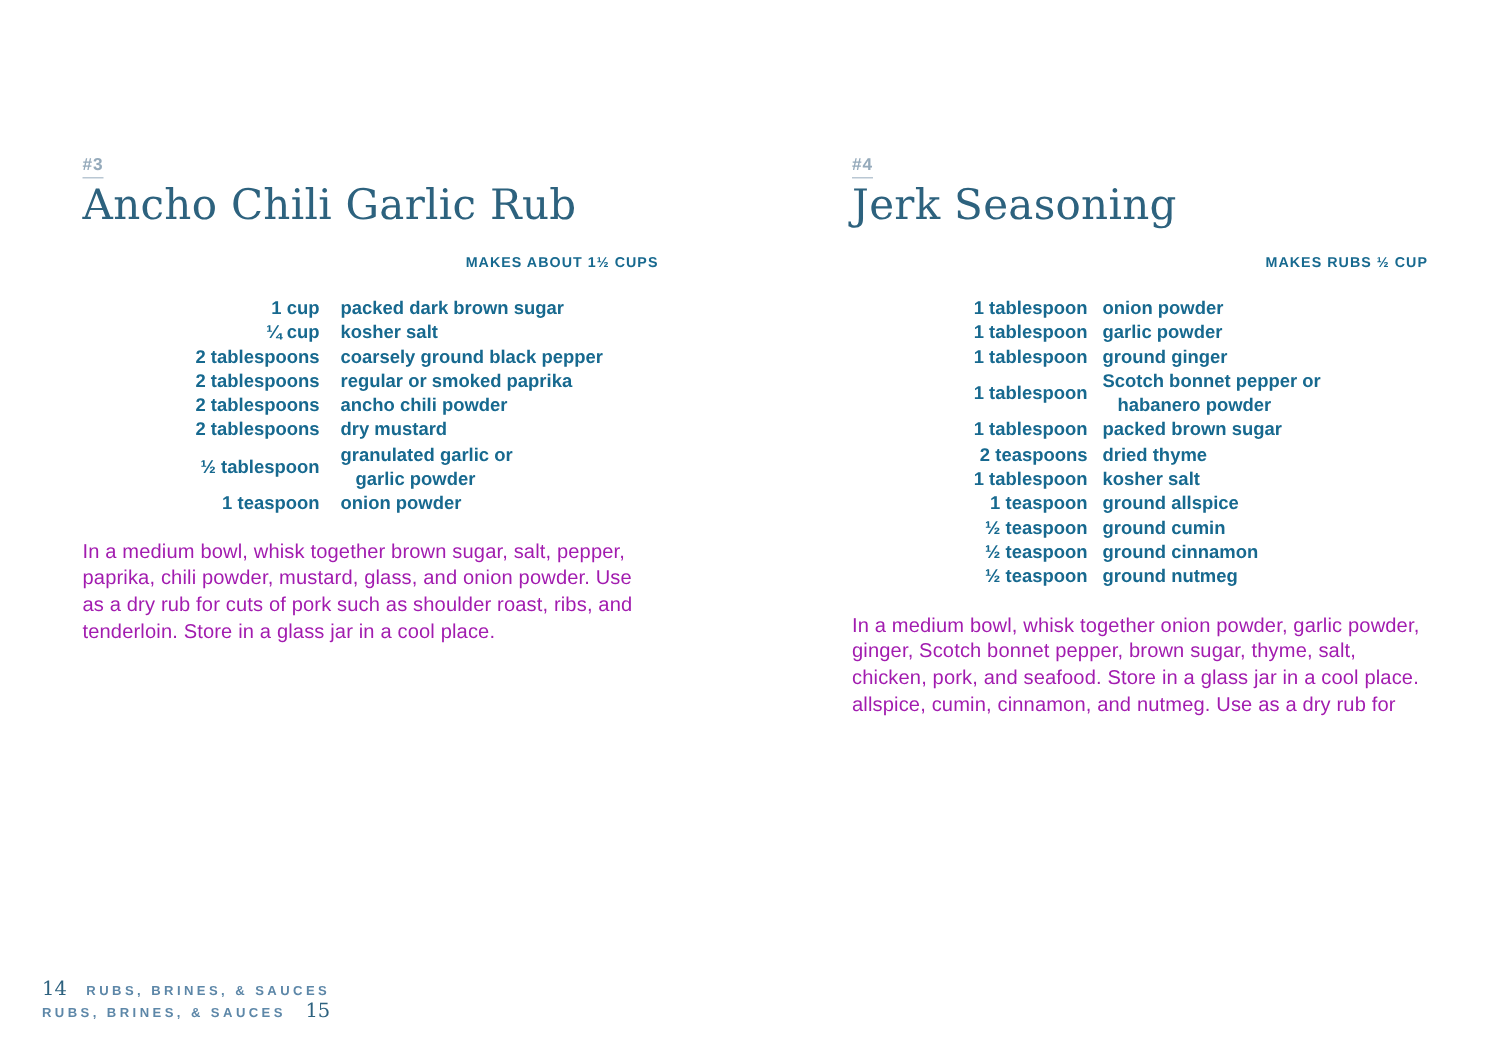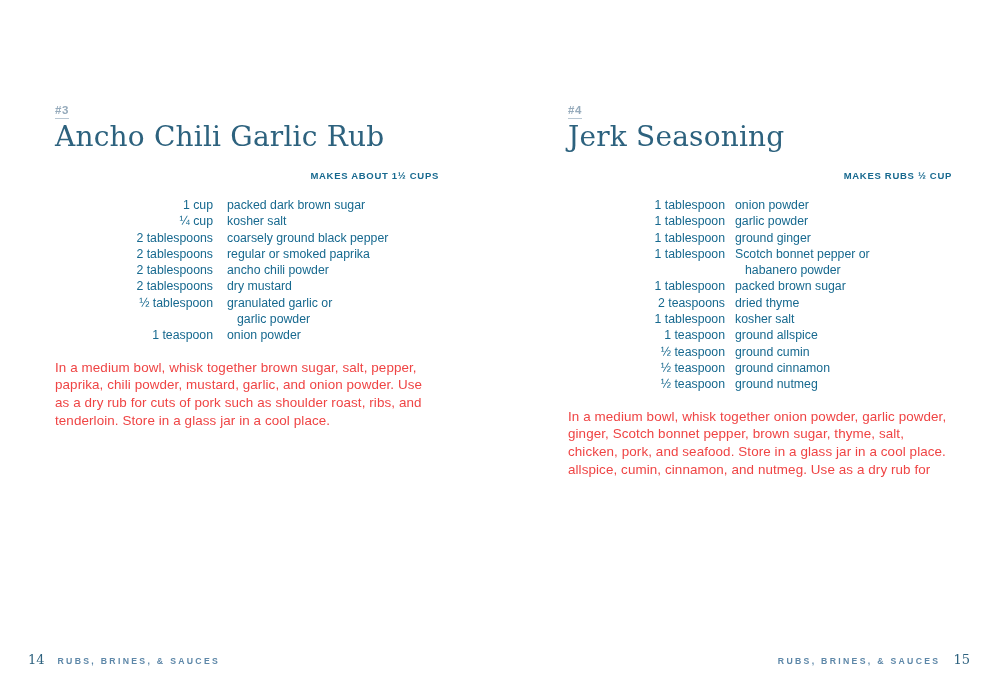--- a/index.html
+++ b/index.html
@@ -18,35 +18,36 @@
   .recipe-title{
     margin:3px 0 18px 0;font-family:"DejaVu Serif","Liberation Serif",serif;
     font-weight:normal;font-size:28px;line-height:30px;color:#2d627e;letter-spacing:.2px;
   }
   .recipe-yield{
     font-size:9.5px;font-weight:bold;letter-spacing:.7px;color:#17698f;
     line-height:12px;margin-bottom:15px;text-align:right;
   }
 
   .ing-list{color:#17698f;}
-  .ing-row{display:flex;align-items:flex-start;font-weight:normal;font-size:12.3px;line-height:16.3px;}
+  .ing-row{display:flex;align-items:center;font-weight:bold;font-size:12.3px;line-height:16.3px;}
   .ing-qty{flex:none;width:158px;text-align:right;}
   .page.right .ing-qty{width:157px;}
   .ing-name{margin-left:14px;}
   .page.right .ing-name{margin-left:10px;}
   .ing-name-cont{padding-left:10px;}
 
   .instructions{
-    margin-top:15px;font-size:13.4px;line-height:17.8px;color:#ef4444;letter-spacing:.1px;
+    margin-top:15px;font-size:13.4px;line-height:17.8px;color:#a21caf;letter-spacing:.1px;
   }
 
   .footer{
     position:absolute;left:0;top:652px;width:100%;box-sizing:border-box;
     display:flex;justify-content:space-between;align-items:baseline;
-    padding:0 30px 0 28px;
+    padding:0 47px 0 28px;
+    flex-direction:column;
   }
   .footer-group{display:flex;align-items:baseline;gap:13px;}
   .footer-page{font-family:"DejaVu Serif","Liberation Serif",serif;font-size:13px;color:#2e627f;}
   .footer-section{font-size:8.7px;font-weight:bold;letter-spacing:2.3px;color:#5d87a8;}
 </style>
 </head>
 <body>
 
 <div class="spread">
 
@@ -117,21 +118,21 @@
           <div class="ing-name">
             <div>onion powder</div>
 
           </div>
         </div>
       </div>
     <div class="instructions">
 
         <div>In a medium bowl, whisk together brown sugar, salt, pepper,</div>
 
-        <div>paprika, chili powder, mustard, garlic, and onion powder. Use</div>
+        <div>paprika, chili powder, mustard, glass, and onion powder. Use</div>
 
         <div>as a dry rub for cuts of pork such as shoulder roast, ribs, and</div>
 
         <div>tenderloin. Store in a glass jar in a cool place.</div>
       </div>
   </section>
 
   <section class="page right">
     <div class="recipe-number">#4</div>
     <h1 class="recipe-title">Jerk Seasoning</h1>

